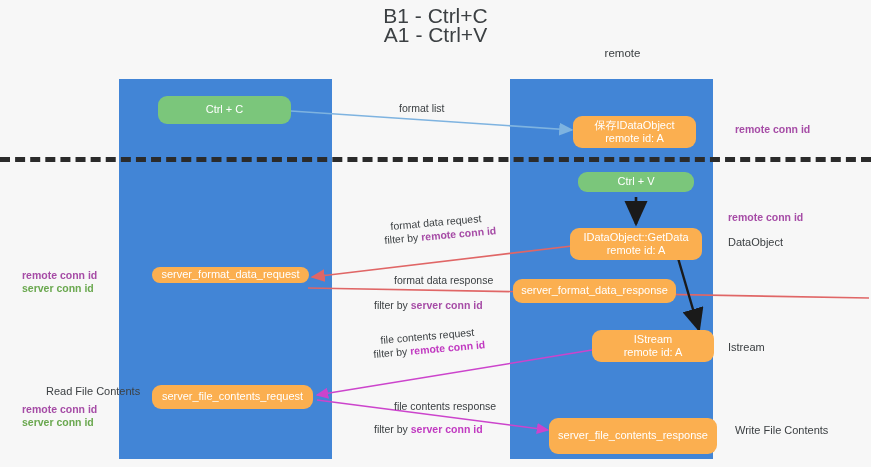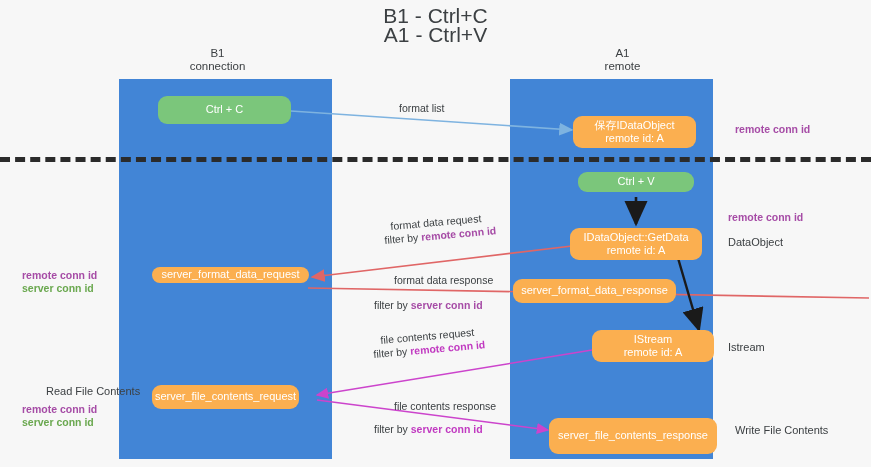--- a/index.html
+++ b/index.html
@@ -64,26 +64,21 @@
 </head>
 <body>
 
 <div id="stage">
 
   <div class="title">
     <div>B1 - Ctrl+C</div>
     <div>A1 - Ctrl+V</div>
   </div>
 
-  <div class="colhead" style="left:150px;top:47px;width:135px;">
-    <div>B1</div>
-    <div>connection</div>
-  </div>
   <div class="colhead" style="left:555px;top:47px;width:135px;">
-    <div>A1</div>
     <div>remote</div>
   </div>
 
   <div class="lane" style="left:119px;top:79px;width:213px;height:380px;"></div>
   <div class="lane" style="left:510px;top:79px;width:203px;height:380px;"></div>
 
   <svg class="overlay" viewBox="0 0 871 467">
     <defs>
       <marker id="ah-blue" markerWidth="9" markerHeight="8" refX="8" refY="4" orient="auto">
         <path d="M0,0 L9,4 L0,8 z" fill="#7eb3e0"></path>
@@ -138,21 +133,21 @@
 
   <div class="box orange" style="left:513px;top:279px;width:163px;height:24px;">
     <div>server_format_data_response</div>
   </div>
 
   <div class="box orange" style="left:592px;top:330px;width:122px;height:32px;">
     <div>IStream</div>
     <div class="l2">remote id: A</div>
   </div>
 
-  <div class="box orange" style="left:152px;top:385px;width:147px;height:24px;">
+  <div class="box orange" style="left:152px;top:385px;width:161px;height:24px;">
     <div>server_file_contents_request</div>
   </div>
 
   <div class="box orange" style="left:549px;top:418px;width:168px;height:36px;">
     <div>server_file_contents_response</div>
   </div>
 
   <div class="dashed"></div>
 
   <div class="lbl" style="left:399px;top:102px;">format list</div>

